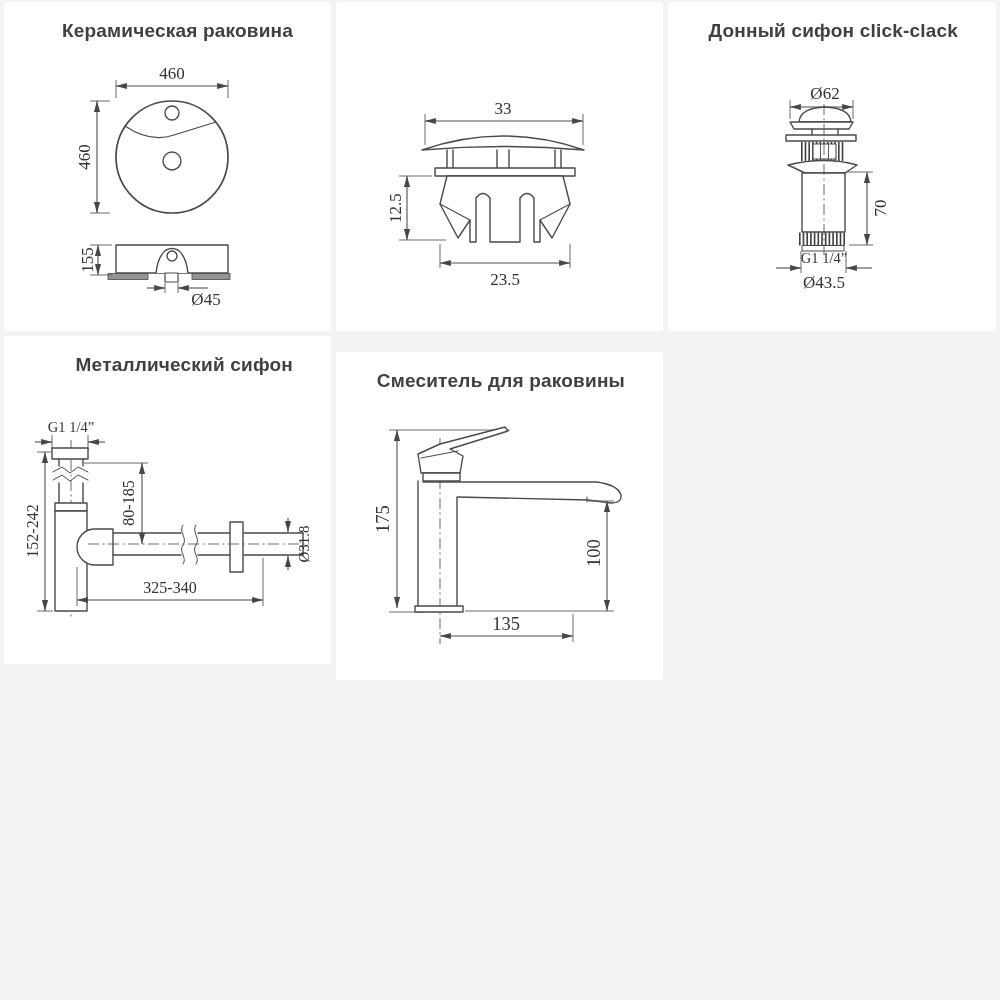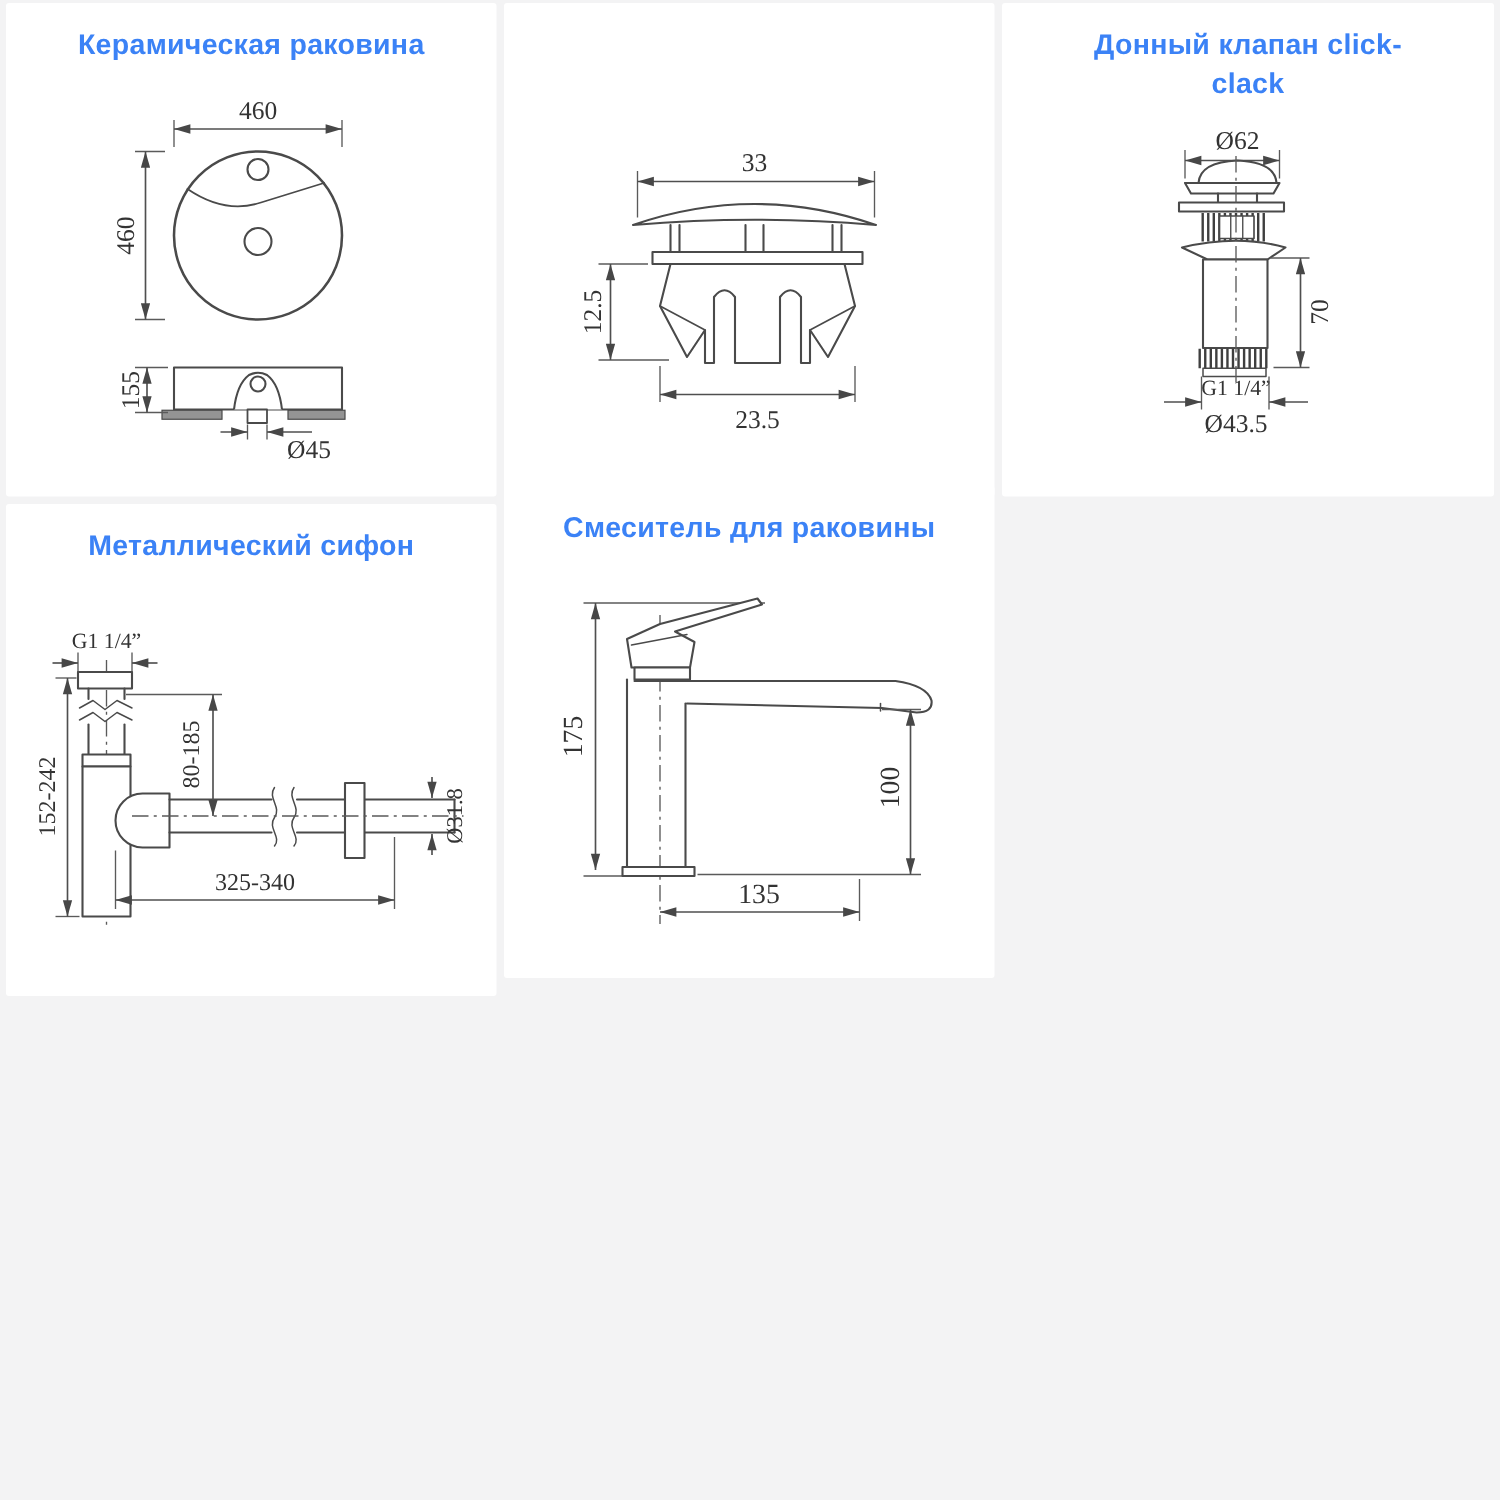--- a/index.html
+++ b/index.html
@@ -7,21 +7,21 @@
     position:relative;width:1000px;height:1000px;
     background:#f3f3f4;overflow:hidden;
     font-family:"Liberation Sans", sans-serif;
   }
   .panel{
     position:absolute;background:#ffffff;border-radius:2px;
   }
   .panel h2{
     margin:0;padding:16px 38px 0 38px;
     font-size:19px;line-height:26px;font-weight:700;
-    color:#3b82f6;text-align:center;letter-spacing:.2px;
+    color:#404040;text-align:right;letter-spacing:.2px;
   }
   .panel svg{position:absolute;left:0;top:0;}
   
   .ln{stroke:#4a4a4a;stroke-width:1.4;fill:none;stroke-linecap:round;stroke-linejoin:round;}
   .lnw{stroke:#4a4a4a;stroke-width:1.4;fill:#ffffff;stroke-linejoin:round;}
   .dim{stroke:#4f4f4f;stroke-width:1.1;fill:none;}
   .ext{stroke:#5a5a5a;stroke-width:.9;fill:none;}
   .axis{stroke:#5a5a5a;stroke-width:.9;fill:none;stroke-dasharray:11 3.5 2 3.5;}
   .hatch{stroke:#3f3f3f;fill:none;}
   .pad{fill:#949494;stroke:#4a4a4a;stroke-width:.8;}
@@ -132,21 +132,21 @@
       <g>
         <line class="ext" x1="104" y1="242" x2="104" y2="266"></line>
         <line class="ext" x1="234" y1="242" x2="234" y2="266"></line>
         <line class="dim" x1="104" y1="261" x2="234" y2="261" marker-start="url(#arw)" marker-end="url(#arw)"></line>
         <text class="d" x="169" y="283" text-anchor="middle">23.5</text>
       </g>
     </svg>
   </section>
 
   <section class="panel" style="left:668px;top:2px;width:328px;height:329px;">
-    <h2>Донный клапан click-clack</h2>
+    <h2>Донный сифон click-clack</h2>
     <svg width="328" height="329" viewBox="0 0 328 329">
 
       <g>
         <line class="ext" x1="122" y1="98" x2="122" y2="117"></line>
         <line class="ext" x1="185" y1="98" x2="185" y2="117"></line>
         <line class="dim" x1="122" y1="105" x2="185" y2="105" marker-start="url(#arw)" marker-end="url(#arw)"></line>
         <text class="d" x="157" y="97" text-anchor="middle">Ø62</text>
       </g>
 
       <g>
@@ -240,21 +240,21 @@
       </g>
 
       <g>
         <line class="dim" x1="284" y1="182" x2="284" y2="196" marker-end="url(#arw)"></line>
         <line class="dim" x1="284" y1="234" x2="284" y2="220" marker-end="url(#arw)"></line>
         <text class="d d15" x="300" y="208" text-anchor="middle" dominant-baseline="central" transform="rotate(-90 300 208)">Ø31.8</text>
       </g>
     </svg>
   </section>
 
-  <section class="panel" style="left:336px;top:324px;width:327px;height:328px;">
+  <section class="panel" style="left:336px;top:352px;width:327px;height:328px;">
     <h2>Смеситель для раковины</h2>
     <svg width="327" height="328" viewBox="0 0 327 328">
 
       <g>
         <line class="ext" x1="53" y1="78" x2="174" y2="78"></line>
         <line class="ext" x1="53" y1="260" x2="88" y2="260"></line>
         <line class="dim" x1="61" y1="78" x2="61" y2="256" marker-start="url(#arw)" marker-end="url(#arw)"></line>
         <text class="d d18" x="47" y="167" text-anchor="middle" dominant-baseline="central" transform="rotate(-90 47 167)">175</text>
       </g>
 

